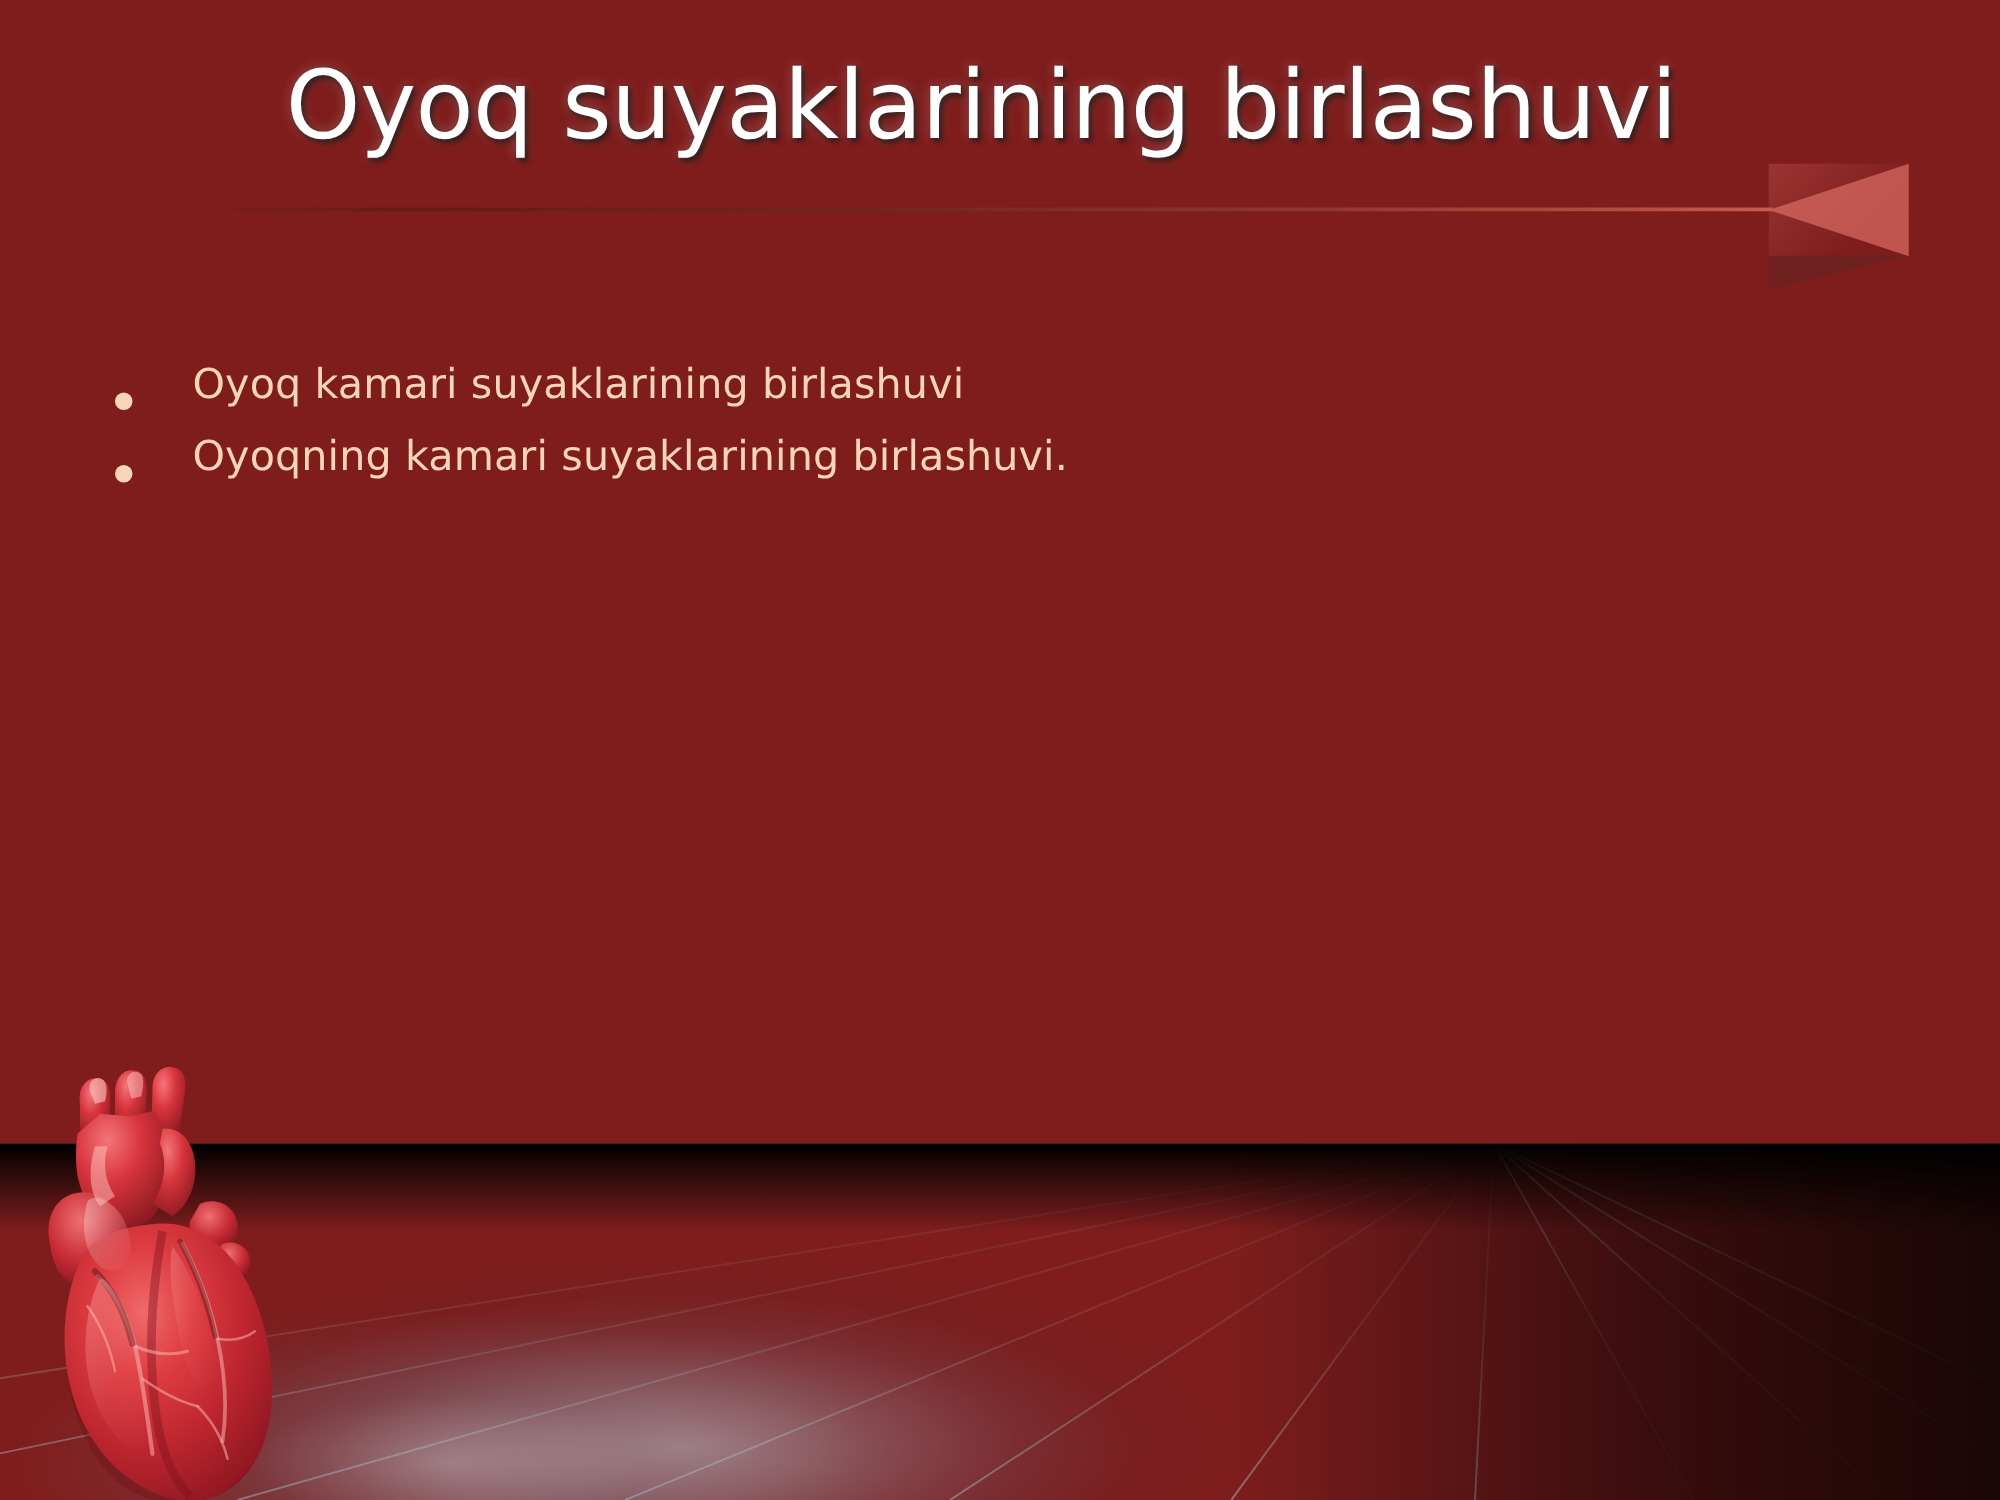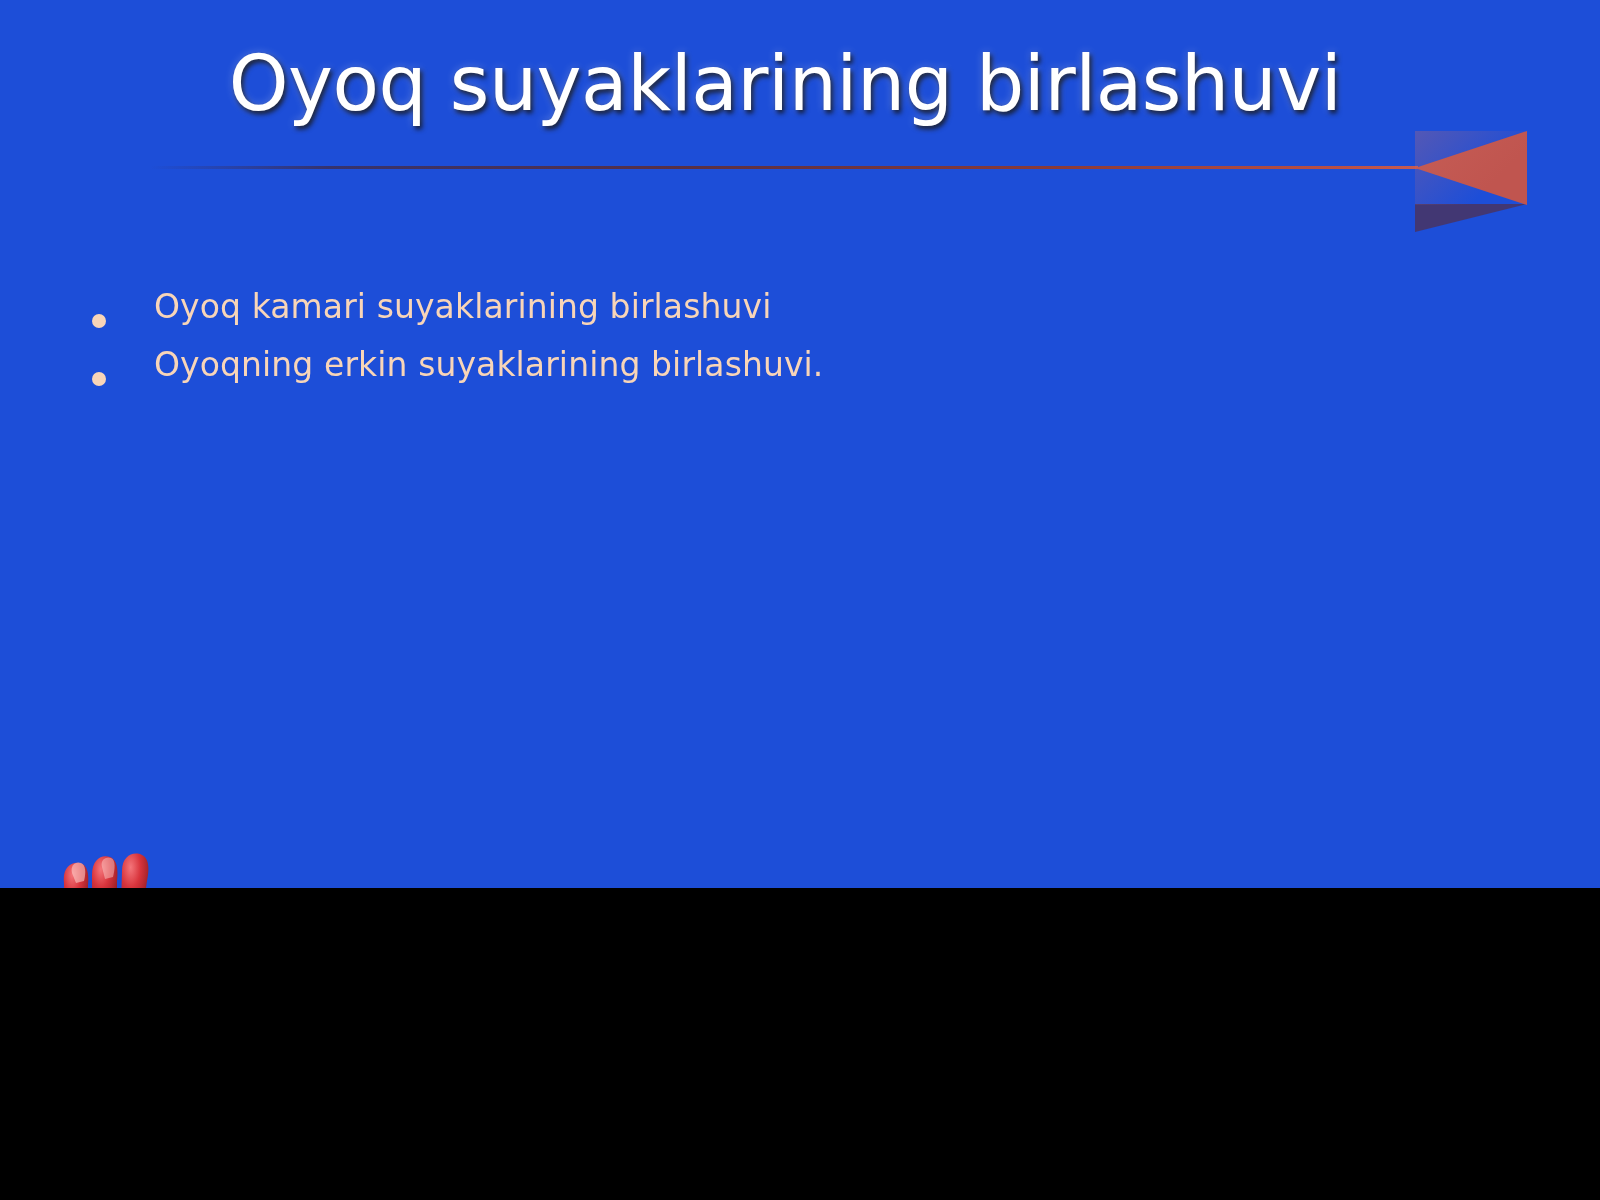--- a/index.html
+++ b/index.html
@@ -7,22 +7,22 @@
     margin: 0;
     padding: 0;
     background: #000000;
   }
   body {
     font-family: "DejaVu Sans", sans-serif;
   }
   .slide {
     position: relative;
     width: 1600px;
-    height: 888px;
-    background: #1d4ed8;
+    height: 1200px;
+    background: #7f1d1d;
     overflow: hidden;
   }
 
   
   .floor {
     position: absolute;
     left: 0;
     top: 915px;
     width: 1600px;
     height: 285px;
@@ -255,21 +255,21 @@
   <div class="accent-tri"></div>
   <div class="accent-tri-glow"></div>
 
   <ul class="body-list">
     <li class="bullet-row">
       <span class="bullet-dot"></span>
       <span class="bullet-text">Oyoq kamari suyaklarining birlashuvi</span>
     </li>
     <li class="bullet-row">
       <span class="bullet-dot"></span>
-      <span class="bullet-text">Oyoqning erkin suyaklarining birlashuvi.</span>
+      <span class="bullet-text">Oyoqning kamari suyaklarining birlashuvi.</span>
     </li>
   </ul>
 
   <div class="heart-wrap">
     <svg class="heart-svg" viewBox="0 0 240 360">
       <defs>
         <radialGradient id="heartBody" cx="38%" cy="32%" r="78%">
           <stop offset="0%" stop-color="#f06a6a"></stop>
           <stop offset="30%" stop-color="#de3d41"></stop>
           <stop offset="62%" stop-color="#bf2630"></stop>

